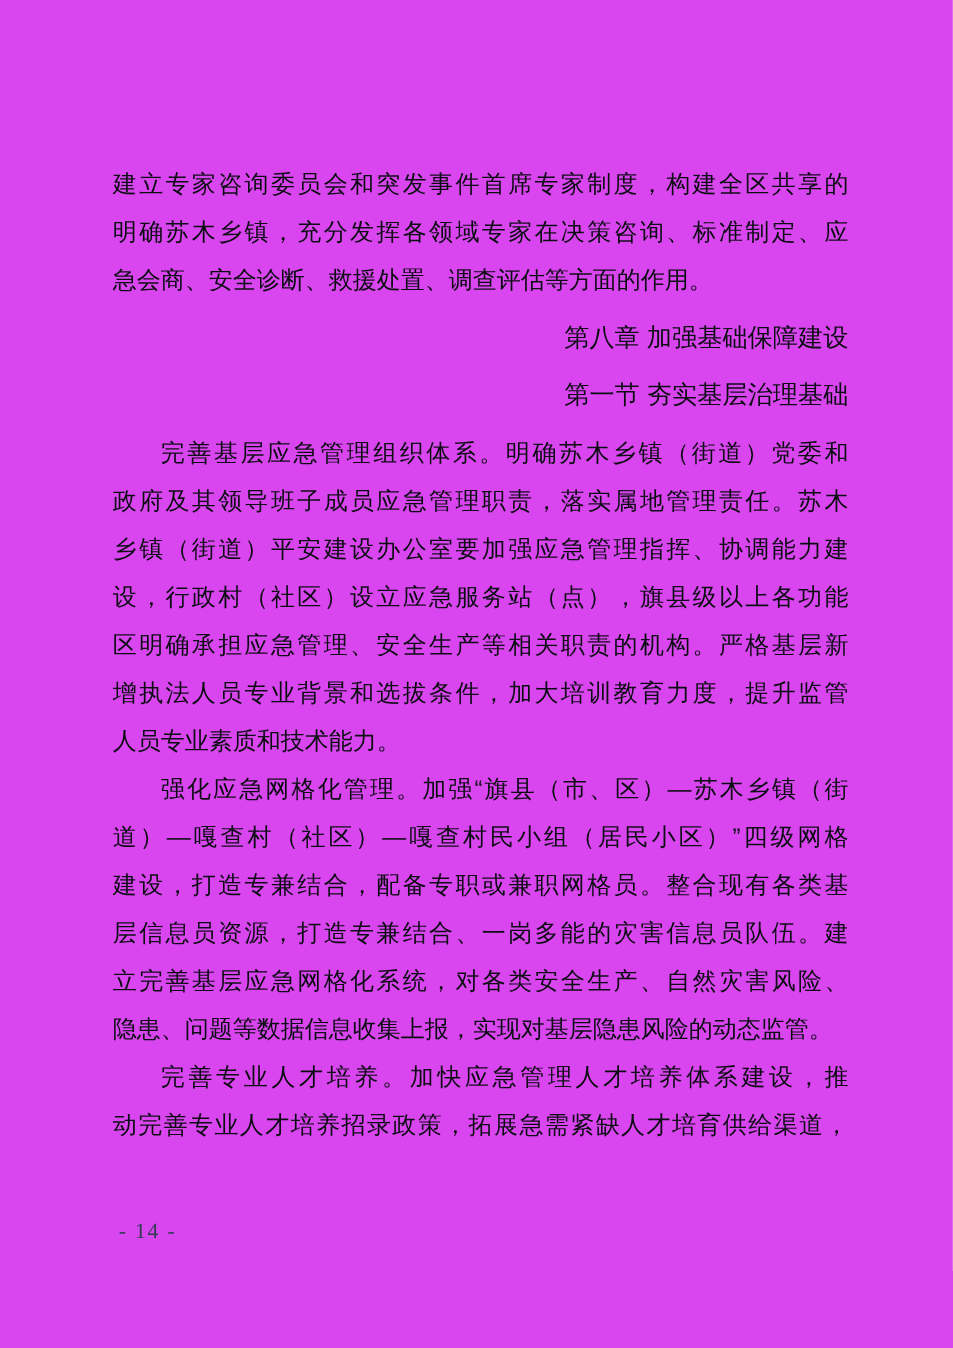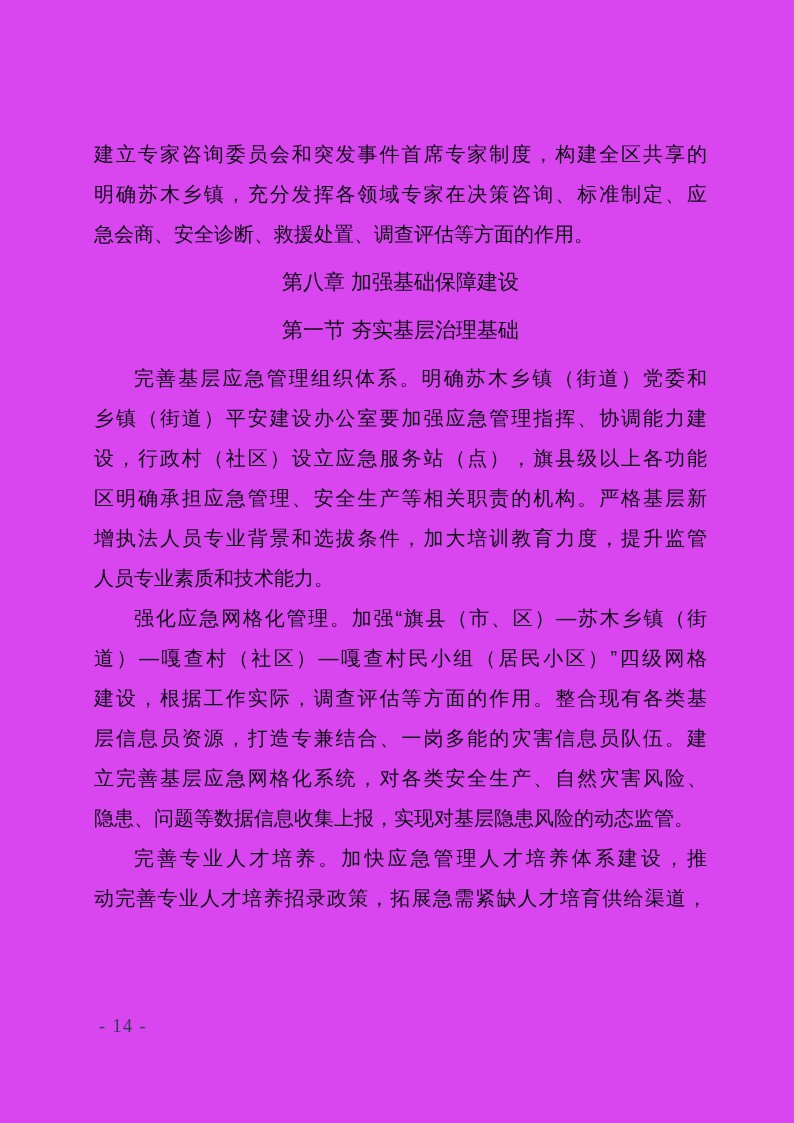--- a/index.html
+++ b/index.html
@@ -38,21 +38,21 @@
   .line.end {
     text-align-last: left;
   }
   .line.indent {
     text-indent: 2em;
   }
   .heading {
     font-size: 21px;
     line-height: 40px;
     height: 40px;
-    text-align: center;
+    text-align: right;
     font-weight: 500;
     margin: 8px 0;
   }
   .para + .para {
     margin-top: 0;
   }
   .page-number {
     position: absolute;
     left: 99px;
     top: 1012px;
@@ -70,30 +70,31 @@
   <div class="content" id="content">
       <div class="para">
         <div class="line">建立专家咨询委员会和突发事件首席专家制度，构建全区共享的</div>
         <div class="line">明确苏木乡镇，充分发挥各领域专家在决策咨询、标准制定、应</div>
         <div class="line end">急会商、安全诊断、救援处置、调查评估等方面的作用。</div>
       </div>
       <div class="heading">第八章 加强基础保障建设</div>
       <div class="heading">第一节 夯实基层治理基础</div>
       <div class="para">
         <div class="line indent">完善基层应急管理组织体系。明确苏木乡镇（街道）党委和</div>
+        <div class="line">政府及其领导班子成员应急管理职责，落实属地管理责任。苏木</div>
         <div class="line">乡镇（街道）平安建设办公室要加强应急管理指挥、协调能力建</div>
         <div class="line">设，行政村（社区）设立应急服务站（点），旗县级以上各功能</div>
         <div class="line">区明确承担应急管理、安全生产等相关职责的机构。严格基层新</div>
         <div class="line">增执法人员专业背景和选拔条件，加大培训教育力度，提升监管</div>
         <div class="line end">人员专业素质和技术能力。</div>
       </div>
       <div class="para">
         <div class="line indent">强化应急网格化管理。加强“旗县（市、区）—苏木乡镇（街</div>
         <div class="line">道）—嘎查村（社区）—嘎查村民小组（居民小区）”四级网格</div>
-        <div class="line">建设，根据工作实际，调查评估等方面的作用。整合现有各类基</div>
+        <div class="line">建设，打造专兼结合，配备专职或兼职网格员。整合现有各类基</div>
         <div class="line">层信息员资源，打造专兼结合、一岗多能的灾害信息员队伍。建</div>
         <div class="line">立完善基层应急网格化系统，对各类安全生产、自然灾害风险、</div>
         <div class="line end">隐患、问题等数据信息收集上报，实现对基层隐患风险的动态监管。</div>
       </div>
       <div class="para">
         <div class="line indent">完善专业人才培养。加快应急管理人才培养体系建设，推</div>
         <div class="line">动完善专业人才培养招录政策，拓展急需紧缺人才培育供给渠道，</div>
       </div>
     </div>
   <div class="page-number">- 14 -</div>

